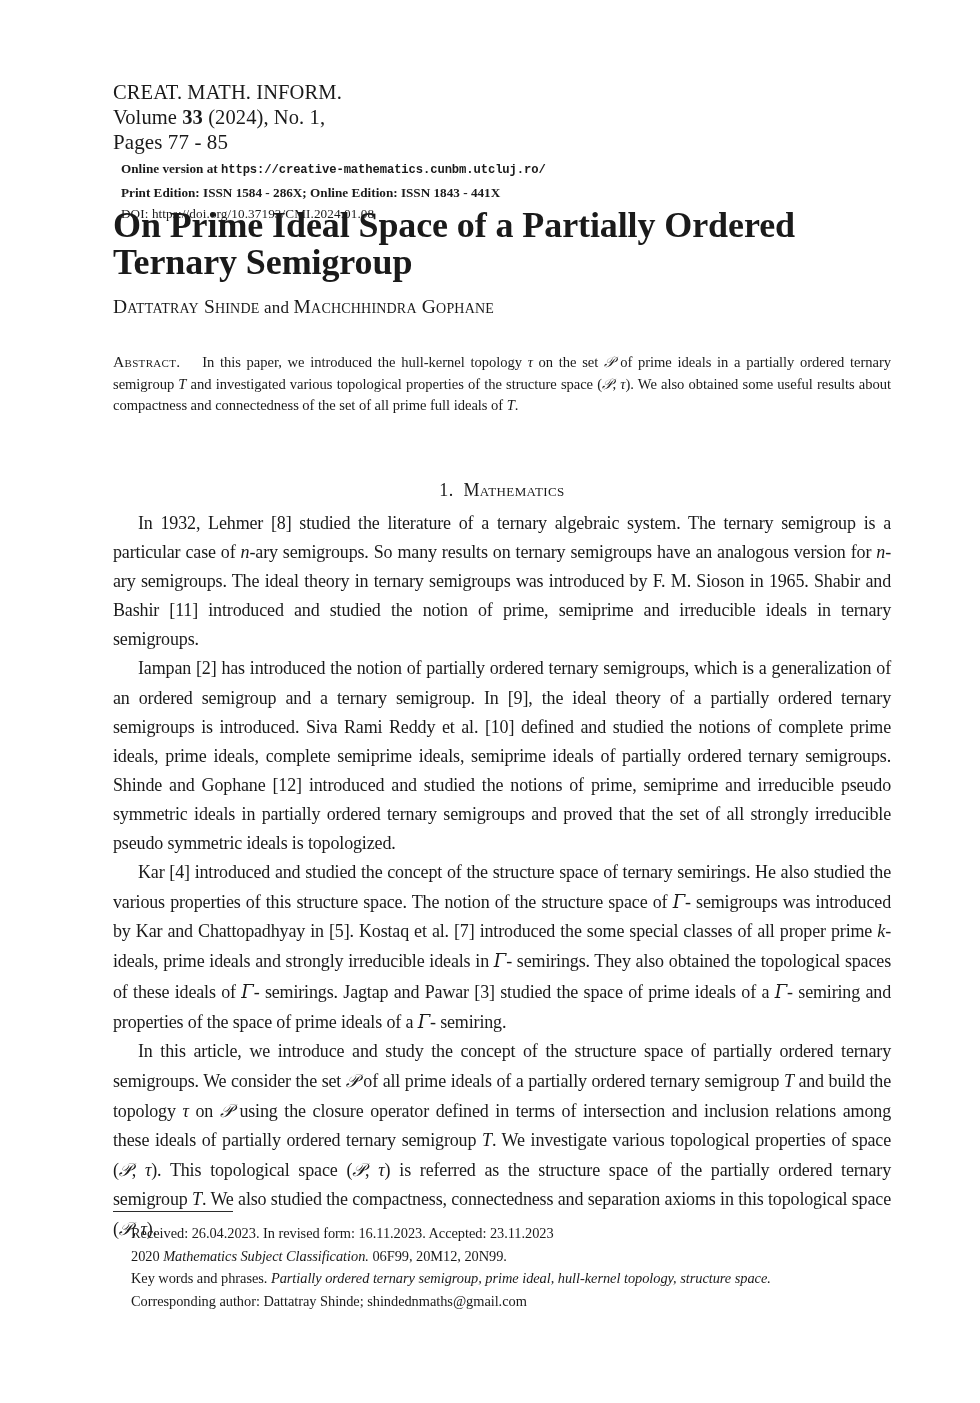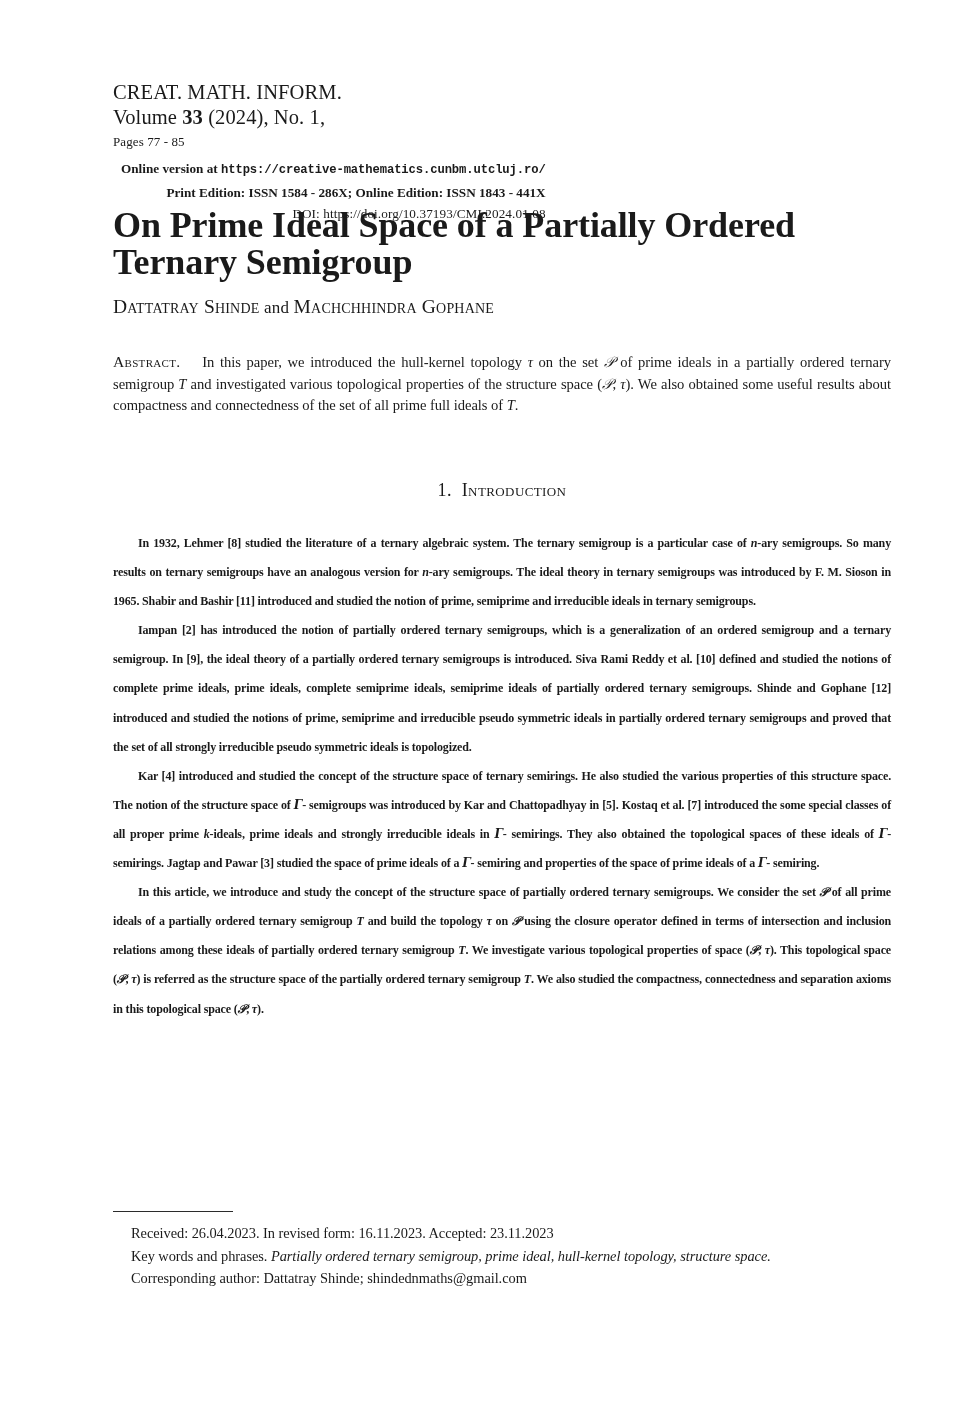--- a/index.html
+++ b/index.html
@@ -36,32 +36,31 @@
   }
   .masthead-left {
     width: 300px;
     font-size: 20.5px;
     line-height: 25px;
     letter-spacing: 0.1px;
   }
   .masthead-left .ml-line1 { white-space: nowrap; }
   .masthead-left .ml-line2 { white-space: nowrap; }
   .masthead-left .ml-line3 {
-    font-size: 13px;
+    font-size: 21px;
     line-height: 24px;
     white-space: nowrap;
     font-family: Liberation Serif, serif;
   }
   .masthead-left b { font-weight: bold; }
 
   .masthead-right {
     flex: 1;
     padding-top: 4px;
     padding-left: 8px;
-    text-align: right;
   }
   .mr-line {
     font-size: 13.2px;
     line-height: 21.5px;
     white-space: nowrap;
   }
   .mr-line.bold { font-weight: bold; }
   .mono {
     font-family: "Liberation Mono", "DejaVu Sans Mono", monospace;
     font-size: 12.2px;
@@ -132,28 +131,27 @@
     line-height: 24px;
     font-variant: small-caps;
     letter-spacing: 0.4px;
   }
   .sec-head .num { font-variant: normal; }
 
   
   .body-text {
     position: absolute;
     left: 113px;
-    top: 529px;
+    top: 509px;
     width: 778px;
-    font-size: 12px;
+    font-size: 18px;
     line-height: 29.1px;
     text-align: justify;
     text-justify: inter-word;
     letter-spacing: -0.15px;
-    font-weight: bold;
   }
   .body-text p {
     margin: 0;
     text-indent: 25px;
   }
   .mi {
     font-style: italic;
     font-family: "Liberation Serif", "DejaVu Serif", serif;
   }
   .cal { font-style: italic; font-family: "DejaVu Serif", serif; }
@@ -209,30 +207,31 @@
     </div>
 
   </div>
 
   <h1 class="title">On Prime Ideal Space of a Partially Ordered Ternary Semigroup</h1>
 
   <div class="authors"><span>Dattatray Shinde</span><span class="conj"> and </span><span>Machchhindra Gophane</span></div>
 
   <div class="abstract"><span class="ab-label">Abstract.</span><span class="gap">&nbsp;&nbsp;</span><span>In this paper, we introduced the hull-kernel topology <span class="mi">τ</span> on the set <span class="cal">𝒫</span> of prime ideals in a partially ordered ternary semigroup <span class="mi">T</span> and investigated various topological properties of the structure space (<span class="cal">𝒫</span>, <span class="mi">τ</span>). We also obtained some useful results about compactness and connectedness of the set of all prime full ideals of <span class="mi">T</span>.</span></div>
 
-  <div class="sec-head"><span class="num">1.</span><span>&nbsp;&nbsp;</span><span>Introduction</span></div>
+  <div class="sec-head"><span class="num">1.</span><span>&nbsp;&nbsp;</span><span>Mathematics</span></div>
 
   <div class="body-text">
     <p>In 1932, Lehmer [8] studied the literature of a ternary algebraic system. The ternary semigroup is a particular case of <span class="mi">n</span>-ary semigroups. So many results on ternary semigroups have an analogous version for <span class="mi">n</span>-ary semigroups. The ideal theory in ternary semigroups was introduced by F. M. Sioson in 1965. Shabir and Bashir [11] introduced and studied the notion of prime, semiprime and irreducible ideals in ternary semigroups.</p>
     <p>Iampan [2] has introduced the notion of partially ordered ternary semigroups, which is a generalization of an ordered semigroup and a ternary semigroup. In [9], the ideal theory of a partially ordered ternary semigroups is introduced. Siva Rami Reddy et al. [10] defined and studied the notions of complete prime ideals, prime ideals, complete semiprime ideals, semiprime ideals of partially ordered ternary semigroups. Shinde and Gophane [12] introduced and studied the notions of prime, semiprime and irreducible pseudo symmetric ideals in partially ordered ternary semigroups and proved that the set of all strongly irreducible pseudo symmetric ideals is topologized.</p>
     <p>Kar [4] introduced and studied the concept of the structure space of ternary semirings. He also studied the various properties of this structure space. The notion of the structure space of <span class="cal">Γ</span>- semigroups was introduced by Kar and Chattopadhyay in [5]. Kostaq et al. [7] introduced the some special classes of all proper prime <span class="mi">k</span>-ideals, prime ideals and strongly irreducible ideals in <span class="cal">Γ</span>- semirings. They also obtained the topological spaces of these ideals of <span class="cal">Γ</span>- semirings. Jagtap and Pawar [3] studied the space of prime ideals of a <span class="cal">Γ</span>- semiring and properties of the space of prime ideals of a <span class="cal">Γ</span>- semiring.</p>
     <p>In this article, we introduce and study the concept of the structure space of partially ordered ternary semigroups. We consider the set <span class="cal">𝒫</span> of all prime ideals of a partially ordered ternary semigroup <span class="mi">T</span> and build the topology <span class="mi">τ</span> on <span class="cal">𝒫</span> using the closure operator defined in terms of intersection and inclusion relations among these ideals of partially ordered ternary semigroup <span class="mi">T</span>. We investigate various topological properties of space (<span class="cal">𝒫</span>, <span class="mi">τ</span>). This topological space (<span class="cal">𝒫</span>, <span class="mi">τ</span>) is referred as the structure space of the partially ordered ternary semigroup <span class="mi">T</span>. We also studied the compactness, connectedness and separation axioms in this topological space (<span class="cal">𝒫</span>, <span class="mi">τ</span>).</p>
   </div>
 
   <div class="footnote-rule"></div>
   <div class="footnote">
     <div class="fn-line">Received: 26.04.2023.  In revised form: 16.11.2023.  Accepted: 23.11.2023</div>
+    <div class="fn-line"><span>2020 </span><i>Mathematics Subject Classification.</i><span>  06F99, 20M12, 20N99.</span></div>
     <div class="fn-line"><span>Key words and phrases. </span><i>Partially ordered ternary semigroup, prime ideal, hull-kernel topology, structure space.</i></div>
     <div class="fn-line">Corresponding author: Dattatray Shinde; shindednmaths@gmail.com</div>
   </div>
 
 
 </div>
 
 </body></html>

